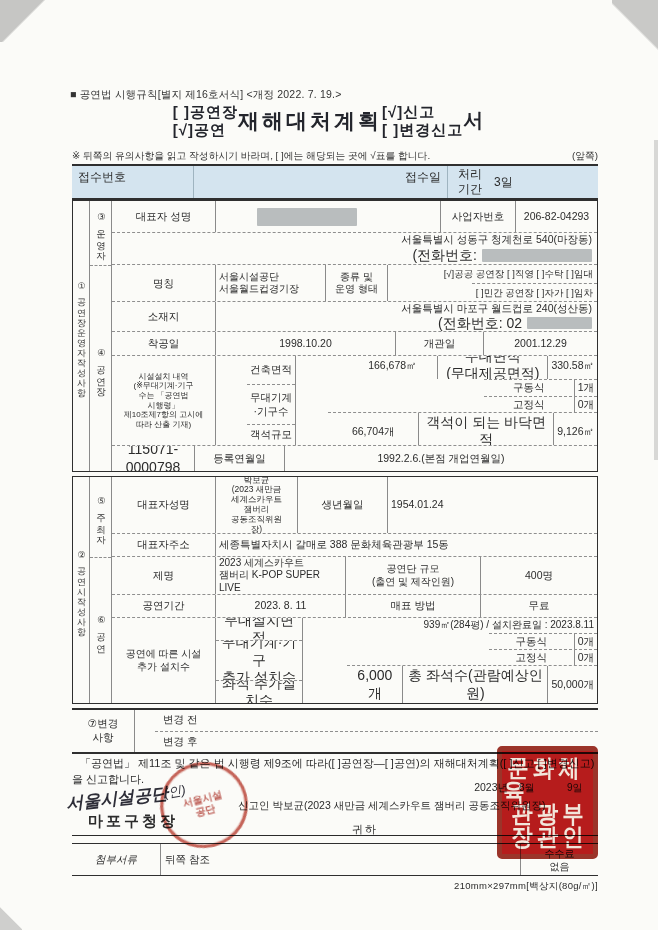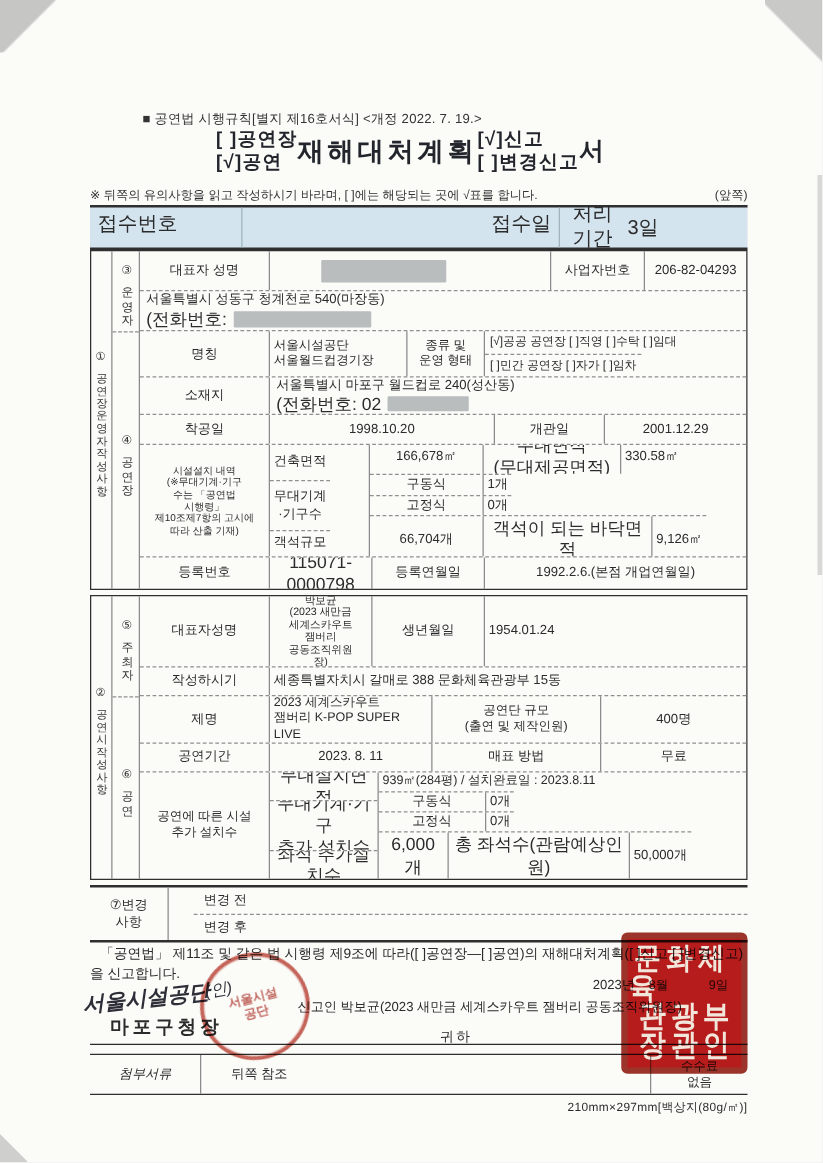--- a/index.html
+++ b/index.html
@@ -10,34 +10,34 @@
   
   .art-tl { position:absolute; left:0; top:0; width:50px; height:42px;
             background: linear-gradient(135deg,#c6c6c4 0%,#c6c6c4 47%,rgba(198,198,196,0) 50%); }
   .art-tr { position:absolute; right:0; top:0; width:46px; height:56px;
             background: linear-gradient(225deg,#c9c9c7 0%,#c9c9c7 47%,rgba(201,201,199,0) 50%); }
   .art-bl { position:absolute; left:0; bottom:0; width:22px; height:28px;
             background: linear-gradient(45deg,#cfcfcd 0%,#cfcfcd 44%,rgba(207,207,205,0) 47%); }
   .art-r  { position:absolute; right:0; top:140px; width:4px; height:320px; background:#d8d8d6; }
 
   .abs { position: absolute; }
-  .form-ref { left: 70px; top: 88px; font-size: 10.5px; letter-spacing: 0.2px; color:#333;margin-left:44px; }
+  .form-ref { left: 70px; top: 88px; font-size: 10.5px; letter-spacing: 0.2px; color:#333; }
 
   .title-block { left: 0; top: 103px; width: 100%; display: flex; justify-content: center;
                  align-items: center; font-weight: bold; color: #23252c; }
   .tstack { display: flex; flex-direction: column; font-size: 15px; line-height: 1.18; letter-spacing: 1px; }
   .tmain { font-size: 21px; letter-spacing: 3px; }
   .tsuffix { font-size: 20px; letter-spacing: 2px; }
 
   .note-line { left: 72px; top: 150px; width: 526px; display: flex; justify-content: space-between;
                font-size: 9.8px; color:#333; }
 
   .receipt { left: 72px; top: 164px; width: 526px; height: 36px; background: #d4e4ef;
              border-top: 2px solid #2f2f2f; border-bottom: 2px solid #2f2f2f;
-             display: flex; font-size: 16px; }
+             display: flex; font-size: 12px; }
   .rc { padding: 3px 6px; }
   .rc1 { width: 122px; border-right: 1px solid #9fb4c0; }
   .rc2 { flex: 1; border-right: 1px solid #9fb4c0; text-align: right; }
   .rc3 { width: 150px; display: flex; align-items: center; gap: 12px; padding-left: 10px; }
   .period-lbl { white-space: pre-line; line-height: 1.25; }
 
   .tbl { position: absolute; left: 72px; width: 526px; display: flex;
          border: 1.5px solid #2f2f2f; background: transparent; }
   .vs  { writing-mode: vertical-rl; text-orientation: upright; display: flex; align-items: center;
          justify-content: center; font-size: 9.5px; letter-spacing: 1px; color: #333; }
@@ -47,21 +47,21 @@
   .bt { border-top: 1px dashed #8f8f8f; }
   .main { flex: 1; display: flex; flex-direction: column; }
   .band { display: flex; border-top: 1px dashed #8f8f8f; }
   .band:first-child { border-top: none; }
   .c { border-left: 1px solid #8a8a8a; display: flex; align-items: center; justify-content: center;
        text-align: center; font-size: 10.5px; line-height: 1.25; padding: 1px 3px; overflow: hidden; }
   .c:first-child { border-left: none; }
   .grow { flex: 1; }
   .left { justify-content: flex-start; text-align: left; }
   .pre { white-space: pre-line; }
-  .col { flex-direction: column; align-items: flex-start; padding: 0; }
+  .col { flex-direction: column; align-items: flex-end; padding: 0; }
   .line { flex: 1; display: flex; align-items: center; padding: 0 5px; }
   .line.r { justify-content: flex-end; gap: 5px; }
   .subrow { display: flex; flex: 1; align-items: center; padding: 0 4px; font-size: 9.5px; }
   .subrow + .subrow { border-top: 1px dashed #8f8f8f; }
   .tiny { font-size: 8.5px; line-height: 1.15; }
   .note8 { font-size: 8px; line-height: 1.2; }
   .f95 { font-size: 14px; }
   .f10 { font-size: 10px; }
   .redact { background: #b9bdbe; border-radius: 1px; display: inline-block; }
 
@@ -244,21 +244,20 @@
           </div>
           <div class="band grow">
             <div class="c w90">66,704개</div>
             <div class="c w135 f95">객석이 되는 바닥면적</div>
             <div class="c grow">9,126㎡</div>
           </div>
         </div>
       </div>
 
       <div class="band h26">
-        <div class="c w103">등록번호</div>
         <div class="c w82 pre f95">115071-
 0000798</div>
         <div class="c w90">등록연월일</div>
         <div class="c grow">1992.2.6.(본점 개업연월일)</div>
       </div>
 
     </div>
   </div>
 
   <div class="tbl" style="top:476px;height:228px">
@@ -275,21 +274,21 @@
 (2023 새만금
 세계스카우트
 잼버리
 공동조직위원
 장)</div>
         <div class="c w90">생년월일</div>
         <div class="c grow left">1954.01.24</div>
       </div>
 
       <div class="band h24">
-        <div class="c w103">작성하시기</div>
+        <div class="c w103">대표자주소</div>
         <div class="c grow left">세종특별자치시 갈매로 388 문화체육관광부 15동</div>
       </div>
 
       <div class="band h38">
         <div class="c w103">제명</div>
         <div class="c w130 left pre f10">2023  세계스카우트
 잼버리 K-POP SUPER
 LIVE</div>
         <div class="c w135 pre f10">공연단 규모
 (출연 및 제작인원)</div>
@@ -361,21 +360,21 @@
   <div class="abs stamp-square">
     <div class="stamp-line">문화체육</div>
     <div class="stamp-line">관광부</div>
     <div class="stamp-line">장관인</div>
   </div>
 
   <div class="abs sep3"></div>
 
   <div class="attach">
     <div class="c w88">첨부서류</div>
-    <div class="c grow left" style="padding-left:24px">뒤쪽 참조</div>
+    <div class="c grow left" style="padding-left:4px">뒤쪽 참조</div>
     <div class="c w78 fee">
       <span>수수료</span>
       <span>없음</span>
     </div>
   </div>
 
   <div class="abs paper-spec">210mm×297mm[백상지(80g/㎡)]</div>
 
 </div>
 

